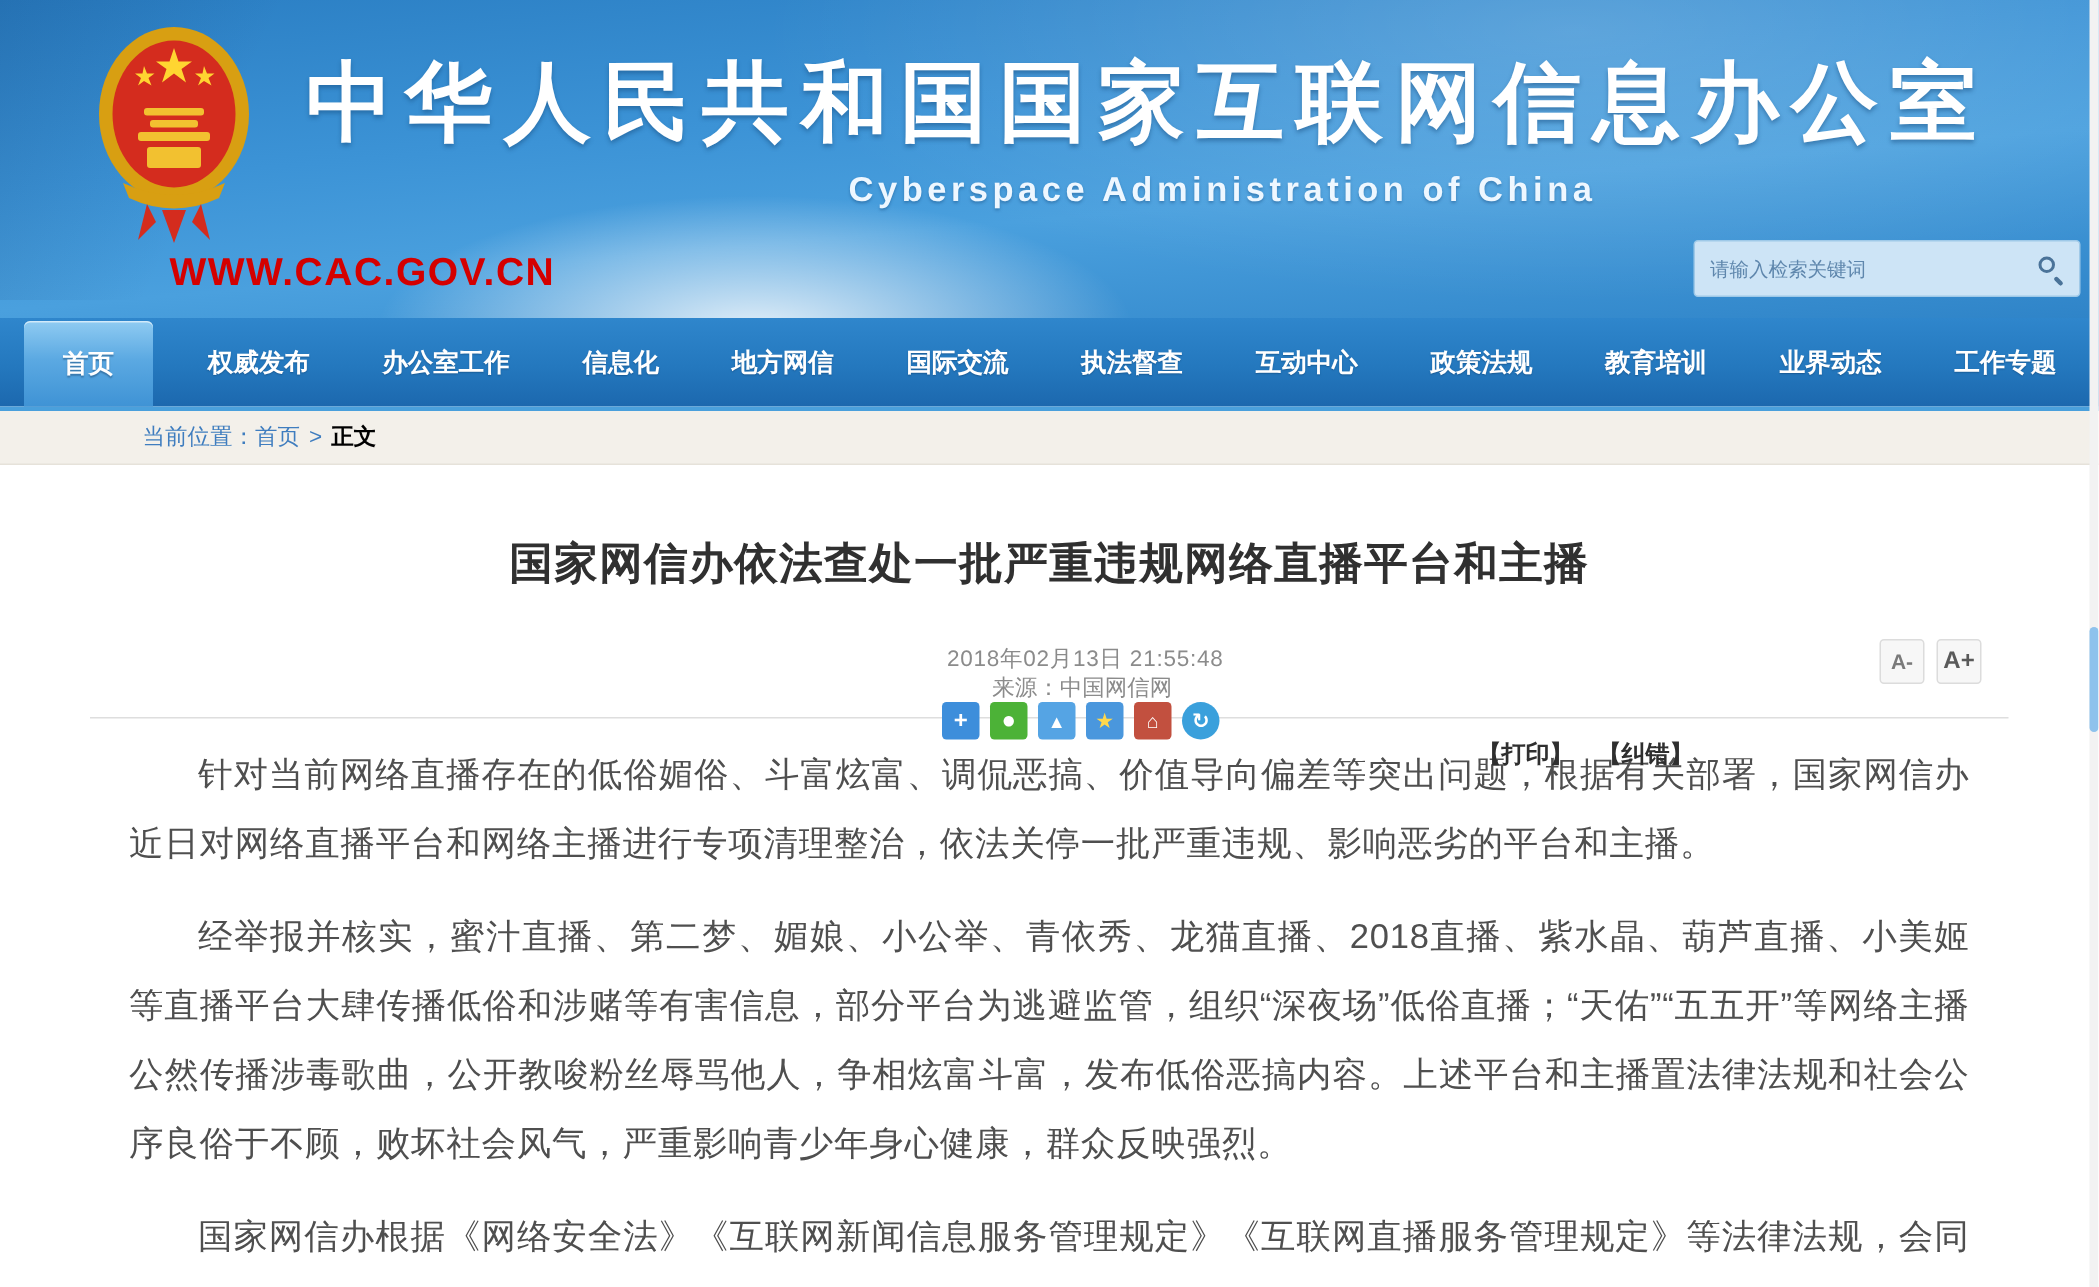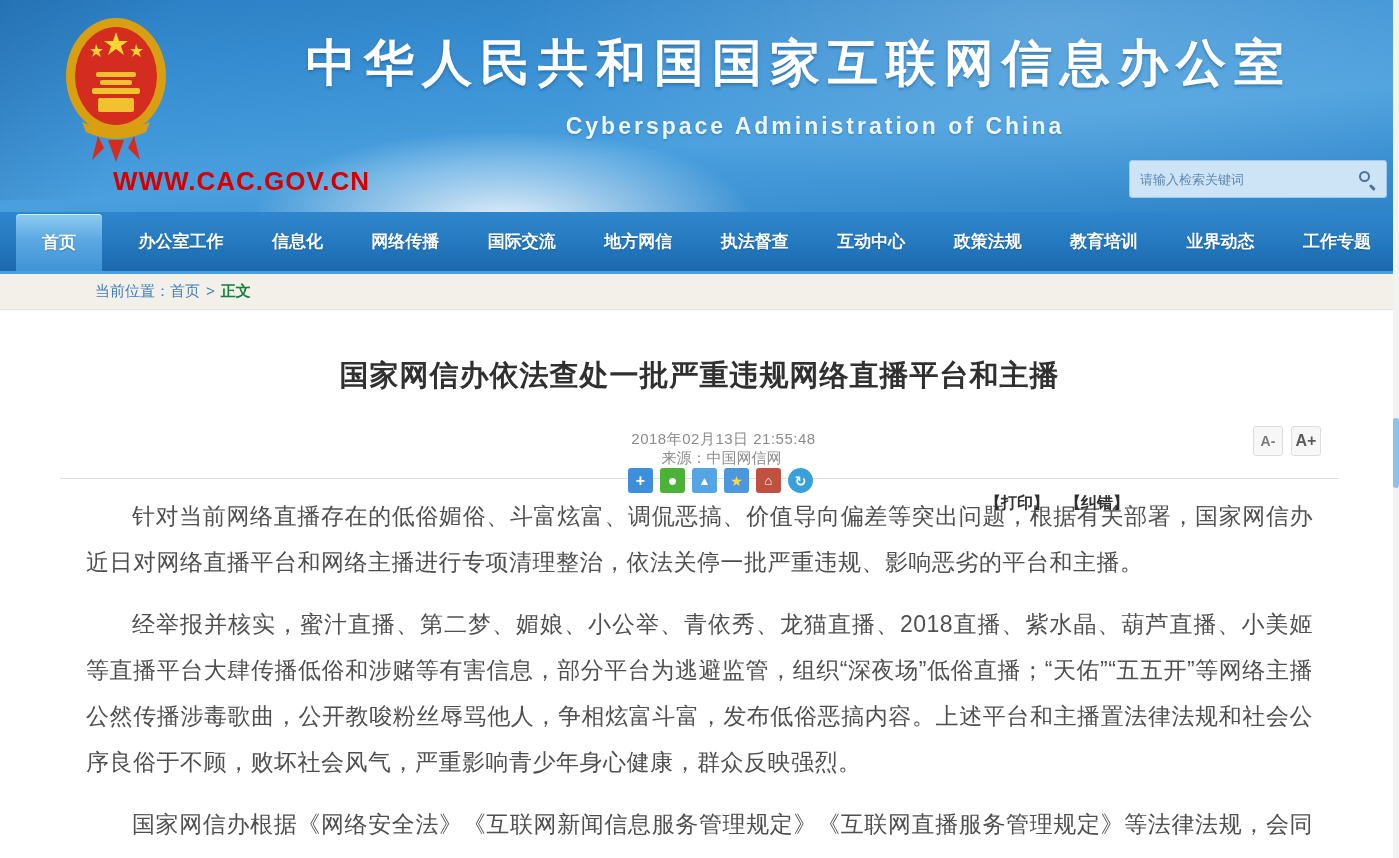--- a/index.html
+++ b/index.html
@@ -11,22 +11,22 @@
   .header { position:relative; height:212px; overflow:hidden;
     background:
       radial-gradient(ellipse 420px 150px at 36% 104%, rgba(255,255,255,.85), rgba(255,255,255,0) 60%),
       radial-gradient(ellipse 900px 300px at 75% 10%, rgba(255,255,255,.18), rgba(255,255,255,0) 60%),
       linear-gradient(175deg, #2b7fc4 0%, #3c93d6 38%, #4aa0de 62%, #2f84c8 100%);
   }
   .header:before { content:""; position:absolute; left:-80px; top:-60px; width:420px; height:260px;
     background:linear-gradient(115deg, rgba(10,50,100,.28), rgba(10,50,100,0) 55%); }
   .emblem { position:absolute; left:62px; top:14px; width:108px; height:150px; }
   .site-title { position:absolute; left:204px; top:30px; width:1190px;
-    font-size:50px; font-weight:bold; color:#ffffff; letter-spacing:8px; white-space:nowrap;
-    text-shadow:0 2px 3px rgba(20,70,120,.45);text-align:center; }
+    font-size:58px; font-weight:bold; color:#ffffff; letter-spacing:8px; white-space:nowrap;
+    text-shadow:0 2px 3px rgba(20,70,120,.45); }
   .site-subtitle { position:absolute; left:515px; top:113px; width:600px; text-align:center;
     font-size:23px; font-weight:bold; color:#eef7ff; letter-spacing:3px;
     text-shadow:0 1px 2px rgba(20,70,120,.4); }
   .site-url { position:absolute; left:113px; top:166px;
     font-size:26px; font-weight:bold; color:#d40000; letter-spacing:1px; }
   .search-box { position:absolute; right:12px; top:160px; width:258px; height:38px;
     background:#cde4f6; border:1px solid #9fc9e8; border-radius:3px;
     display:flex; align-items:center; padding:0 10px; }
   .search-input { flex:1; border:none; outline:none; background:transparent;
     font-size:13px; color:#3b628c; font-family:inherit; }
@@ -48,21 +48,21 @@
   .nav-item.active { background:linear-gradient(180deg,#8fcbf2 0%, #5ba9e2 45%, #3f93d5 100%);
     border-radius:4px 4px 0 0; margin-top:2px; padding:0 26px;
     box-shadow:inset 0 1px 0 rgba(255,255,255,.6); }
 
   
   .breadcrumb-bar { height:36px; background:#f3f0ea; border-bottom:1px solid #e6e2da;
     display:flex; align-items:center; padding-left:95px; }
   .breadcrumb { font-size:15px; color:#3f7dbf; }
   .breadcrumb .crumb-link { color:#3f7dbf; cursor:pointer; }
   .breadcrumb .sep { margin:0 6px; color:#3f7dbf; }
-  .breadcrumb .current { color:#15803d; font-weight:bold; cursor:pointer; }
+  .breadcrumb .current { color:#000000; font-weight:bold; cursor:pointer; }
 
   
   .content { position:relative; background:#ffffff; padding:46px 60px 0 60px; }
   .article-title { text-align:center; font-size:29px; font-weight:bold; color:#303030;
     letter-spacing:1px; }
   .meta-row { position:relative; display:flex; align-items:center; margin-top:34px;
     height:30px; font-size:15px; color:#8b8b8b;flex-direction:column; }
   .meta-date { margin-left:48px; letter-spacing:.5px; }
   .meta-source { margin-left:44px; }
   .share-icons { display:flex; gap:7px; margin-left:42px; }
@@ -122,25 +122,25 @@
       <input class="search-input" type="text" placeholder="请输入检索关键词" style="">
       <span class="search-icon">
           <i></i>
           <b></b>
         </span>
     </div>
   </div>
 
   <div class="nav">
     <div class="nav-item active">首页</div>
+    <div class="nav-item">权威发布</div>
     <div class="nav-item">办公室工作</div>
     <div class="nav-item">信息化</div>
-    <div class="nav-item">网络传播</div>
+    <div class="nav-item">地方网信</div>
     <div class="nav-item">国际交流</div>
-    <div class="nav-item">地方网信</div>
     <div class="nav-item">执法督查</div>
     <div class="nav-item">互动中心</div>
     <div class="nav-item">政策法规</div>
     <div class="nav-item">教育培训</div>
     <div class="nav-item">业界动态</div>
     <div class="nav-item">工作专题</div>
   </div>
 
   <div class="breadcrumb-bar">
     <div class="breadcrumb">

